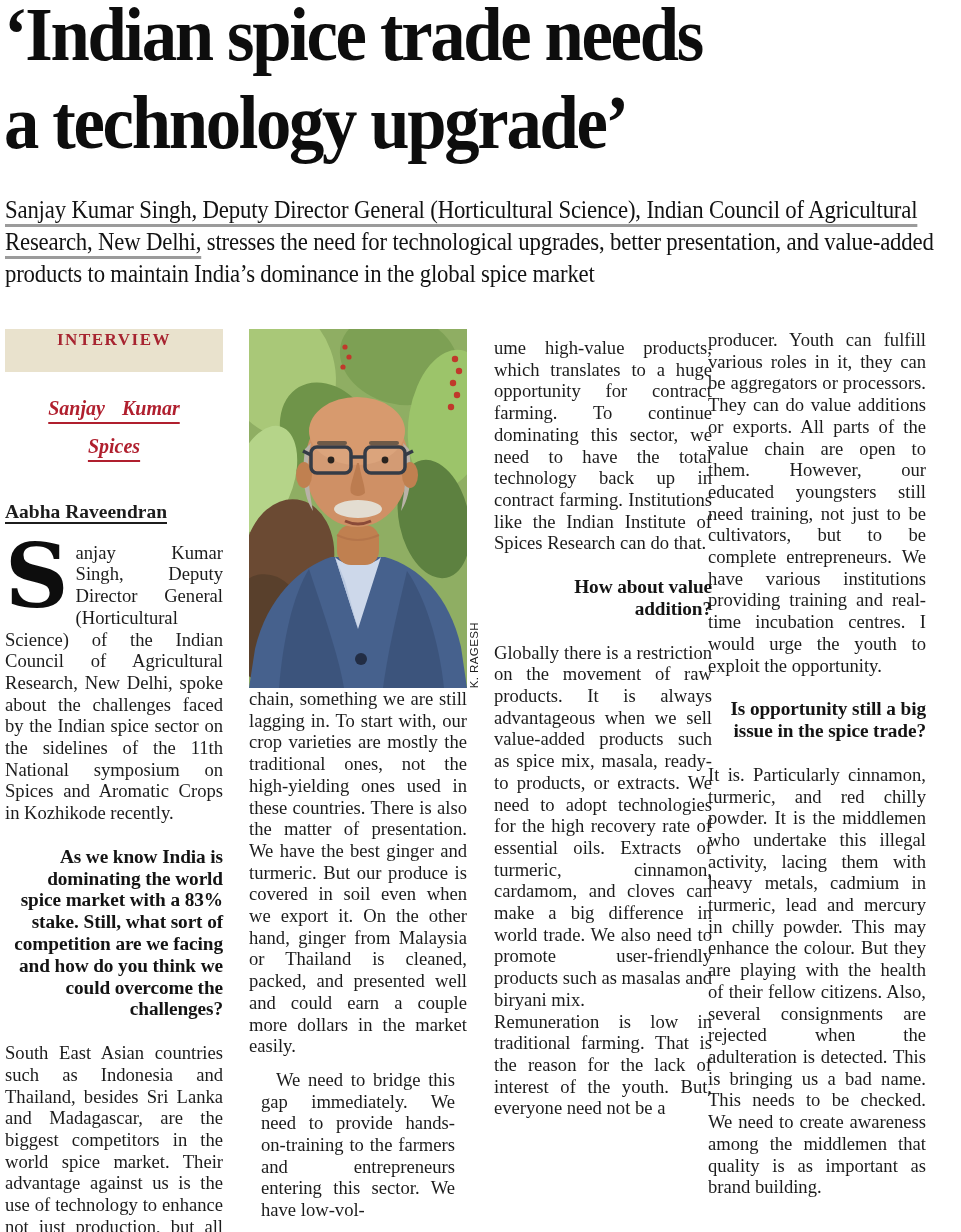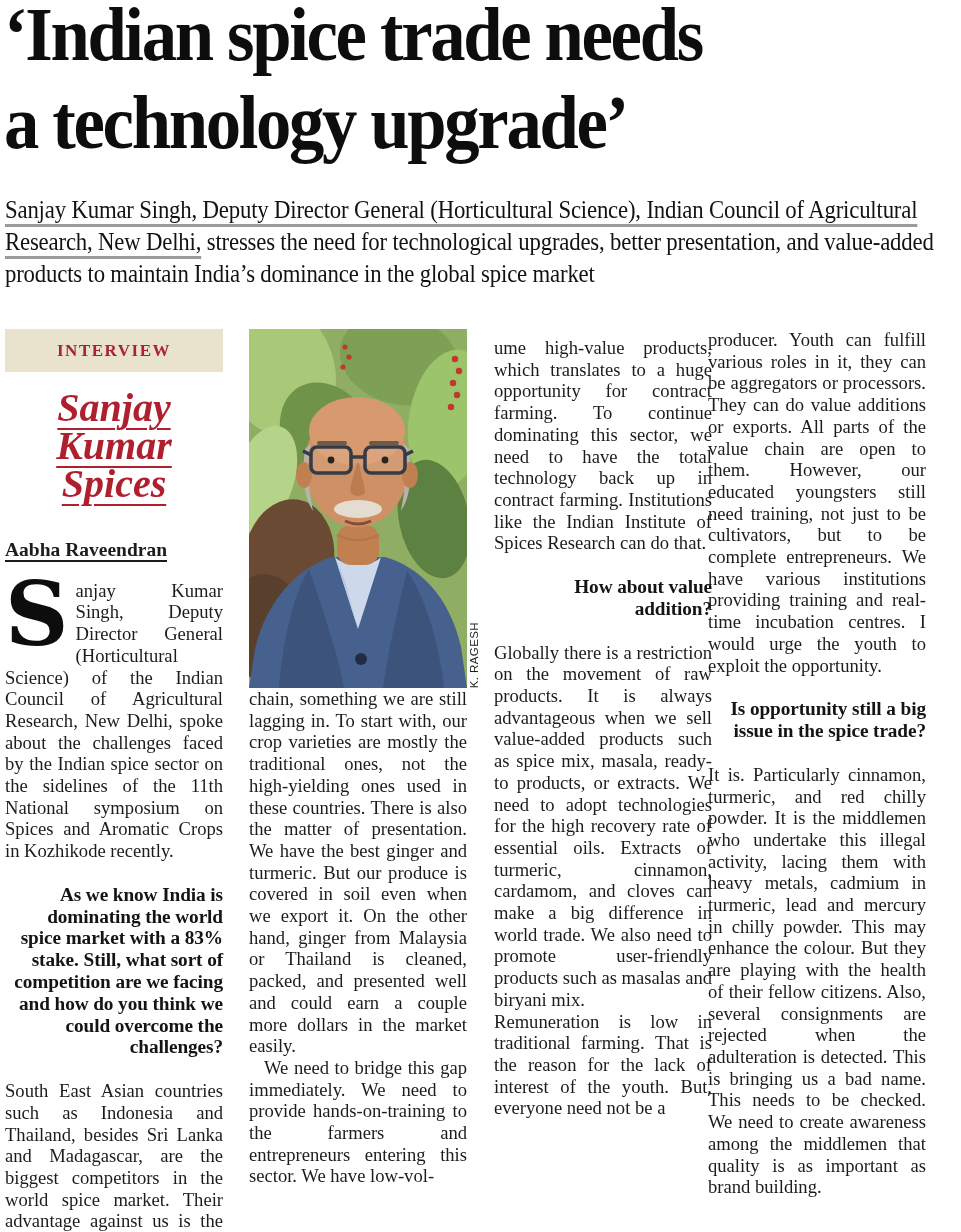--- a/index.html
+++ b/index.html
@@ -62,35 +62,35 @@
   }
   #col1 { left: 5px; }
   #col2 { left: 249px; }
   #col3 { left: 494px; }
   #col4 { left: 708px; }
 
   .kicker {
     height: 43px;
     background: #e9e2cd;
     display: flex;
-    align-items: center;
+    align-items: flex-start;
     justify-content: center;
     font-weight: bold;
     font-size: 17px;
     letter-spacing: 1.5px;
     color: #a72430;
     margin-bottom: 17px;
   }
 
   .interviewee {
     text-align: center;
     color: #b01f2e;
     font-weight: bold;
     font-style: italic;
-    font-size: 40px;
+    font-size: 20px;
     line-height: 38px;
     margin-bottom: 15px;
   }
   .interviewee .name-line {
     text-decoration: underline;
     text-decoration-color: #b01f2e;
     text-decoration-thickness: 2px;
     text-underline-offset: 7px;
     word-spacing: 12px;
   }
@@ -102,21 +102,21 @@
   }
   .byline span {
     font-weight: bold;
     font-size: 19.5px;
     text-decoration: underline;
     text-decoration-thickness: 2px;
     text-underline-offset: 4px;
   }
 
   .para { margin: 0; }
-  .para-indent { margin: 0; text-indent: 15px; }
+  .para-indent { margin: 12px; text-indent: 15px; }
 
   .dropcap {
     float: left;
     font-family: "DejaVu Serif", serif;
     font-weight: bold;
     font-size: 88px;
     line-height: 64px;
     padding: 2px 7px 0 0;
     color: #0d0d0d;
   }

